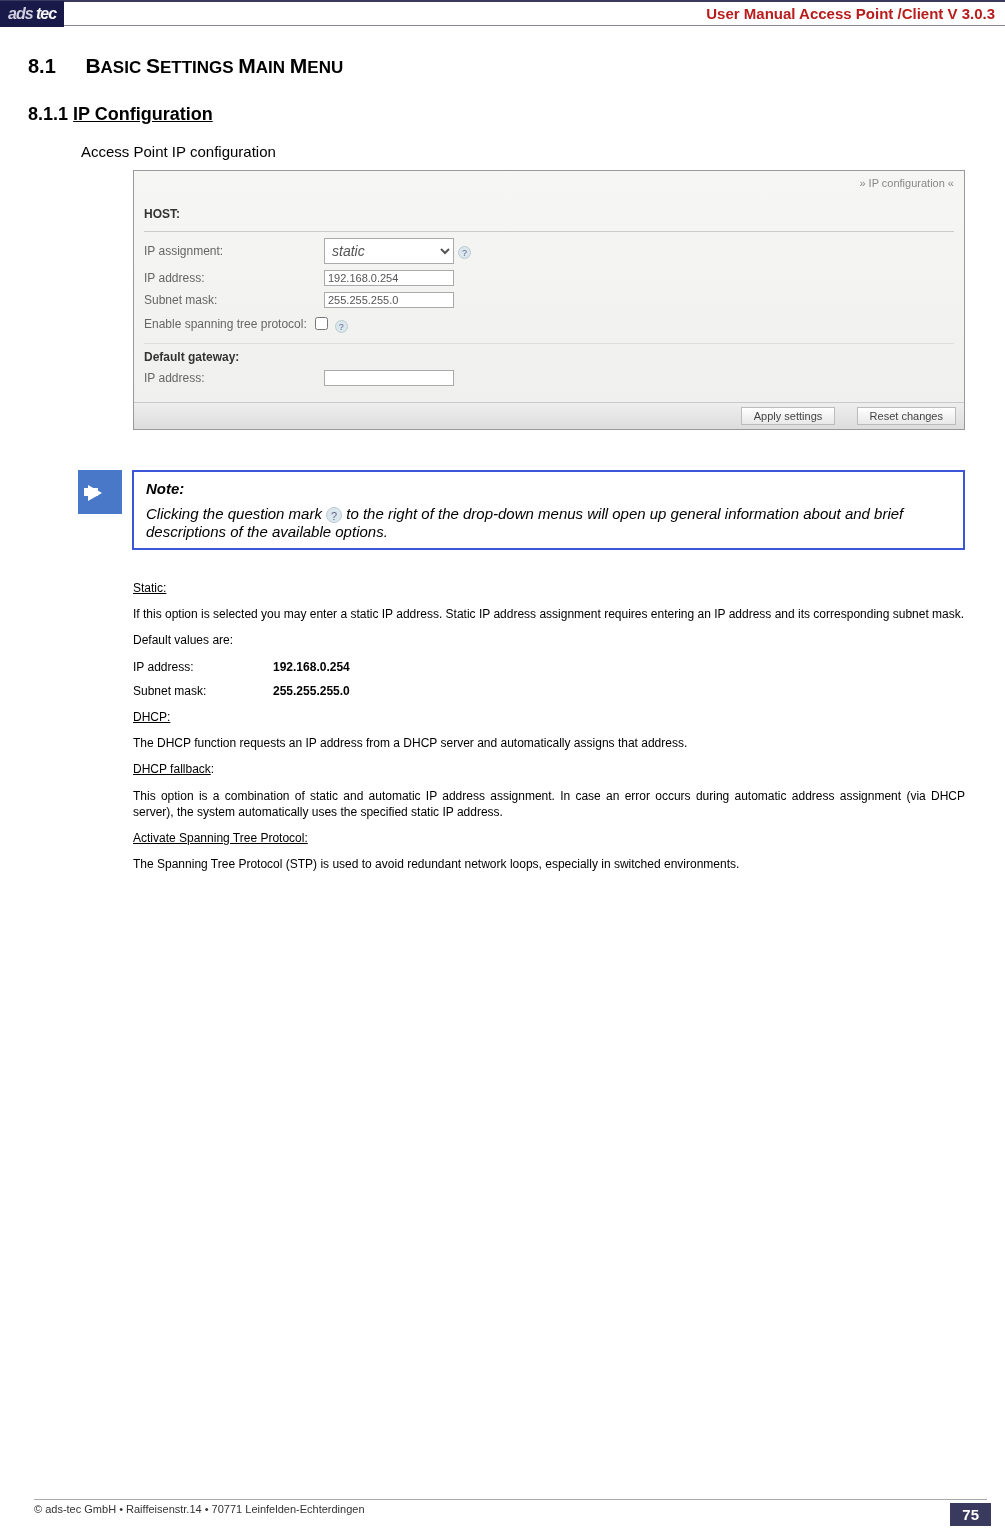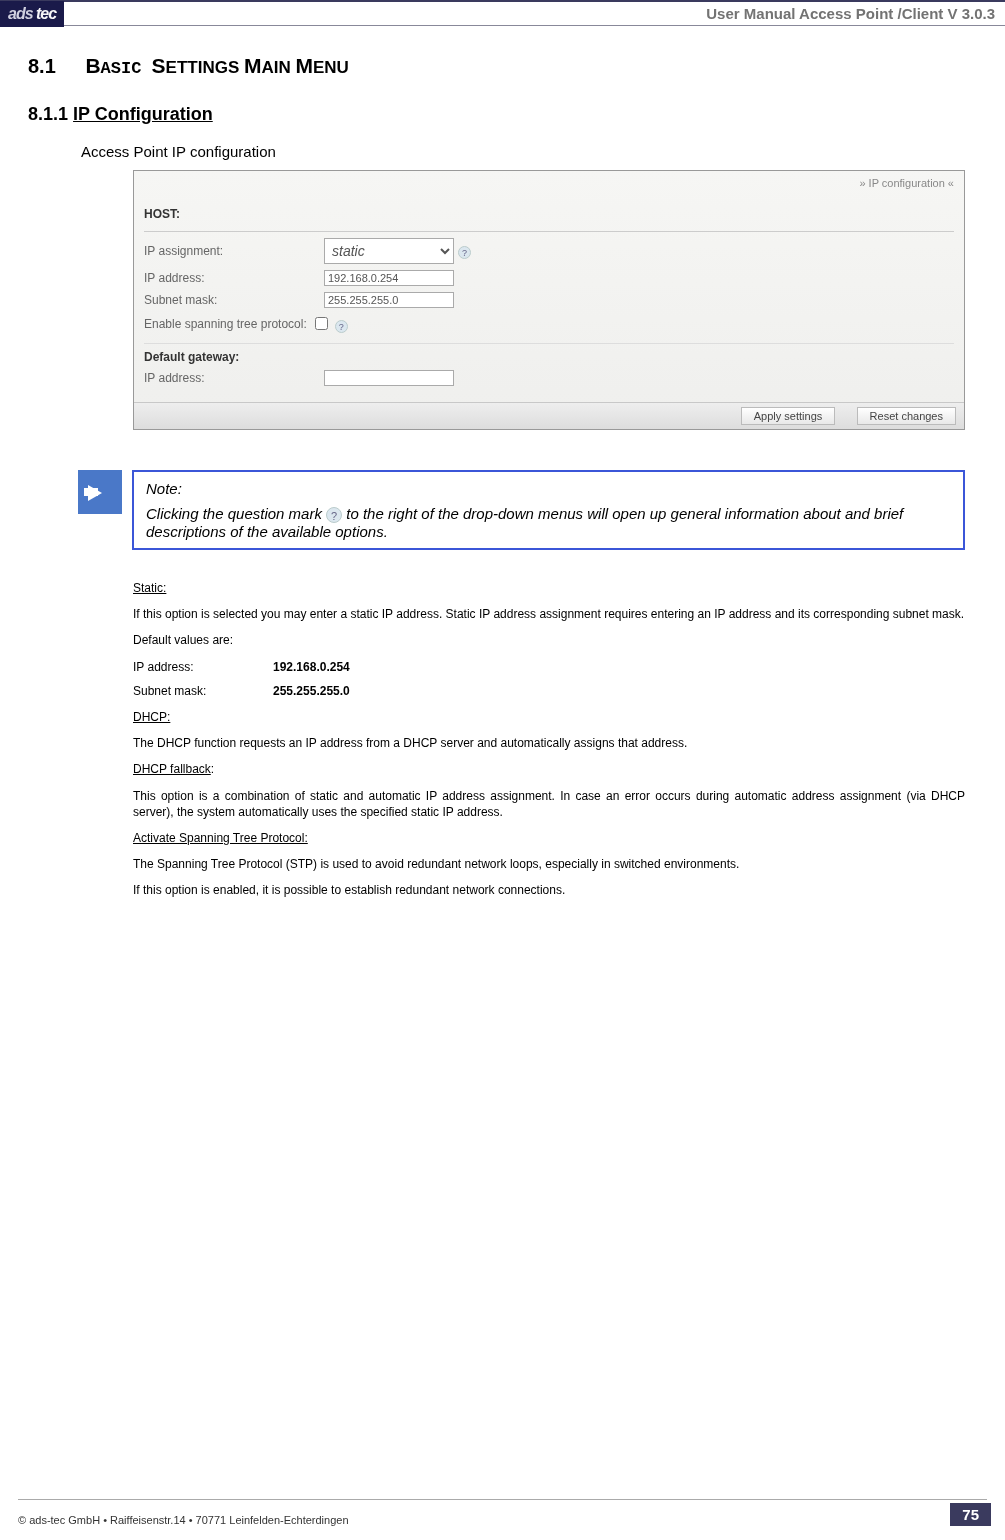--- a/index.html
+++ b/index.html
@@ -38,21 +38,21 @@
     line-height: 20px;
     font-family: Arial, sans-serif;
   }
   .logo .ads { color: #d0d0e0; }
   .logo .tec { color: #f5f5f8; font-weight: 900; }
   .header-title {
     flex: 1;
     text-align: right;
     font-family: Verdana, Arial, sans-serif;
     font-weight: bold;
-    color: #737373;
+    color: #b91c1c;
     font-size: 15px;
     letter-spacing: 0;
   }
   .content {
     padding: 28px 40px 0 28px;
   }
   .h1 {
     font-family: Verdana, Arial, sans-serif;
     font-size: 20px;
     font-weight: bold;
@@ -178,21 +178,21 @@
     width: 14px; height:8px;
     background:#fff;
   }
   .note-box {
     border: 2px solid #3b56d8;
     padding: 8px 12px;
     flex: 1;
     font-family: Verdana, Arial, sans-serif;
     font-size: 15px;
   }
-  .note-box .note-title { font-weight: normal; font-style: italic; display:block; margin-bottom: 8px; }
+  .note-box .note-title { font-weight: bold; font-style: italic; display:block; margin-bottom: 8px; }
   .note-box .note-body { font-style: italic; margin-top: 14px; }
   .note-help-inline {
     display:inline-block;
     width:16px;height:16px;border-radius:50%;
     background:#dbe7ef;border:1px solid #bcc;
     color:#668;font-size:11px;line-height:16px;text-align:center;
     font-style: normal;
     vertical-align: middle;
   }
   .body-text {
@@ -204,23 +204,23 @@
   }
   .body-text p { margin: 10px 0; text-align: justify; }
   .body-text .ul { text-decoration: underline; }
   .body-text .kv { display:flex; }
   .body-text .kv .k { flex: 0 0 140px; }
   .body-text .kv .v { font-weight: bold; }
   
   .footer {
     position: absolute;
     bottom: 14px;
-    left: 0; right: 0;
+    left: 16px; right: 0;
     display: flex;
-    align-items: flex-end;
+    align-items: flex-start;
     font-size: 11px;
     color: #333;
   }
   .footer-line { border-top: 1px solid #aaa; position:absolute; left:18px; right:18px; top: -4px; }
   .footer-left { flex:1; padding-left: 18px; }
   .footer-right {
     text-align: right;
     padding-right: 14px;
   }
   .page-num-box {
@@ -238,21 +238,21 @@
 
 <div class="page">
   <div class="top-bar">
     <div class="logo"><span class="ads">ads</span> <span class="tec">tec</span></div>
     <div class="header-title">User Manual Access  Point /Client V 3.0.3</div>
   </div>
 
   <div class="content">
     <div class="h1">
       <span class="num">8.1</span>
-      <span style="font-size:21px;">B</span><span style="font-size:17px;font-family:Liberation Mono, monospace;">ASIC </span><span style="font-size:21px;">S</span><span style="font-size:17px;">ETTINGS </span><span style="font-size:21px;">M</span><span style="font-size:17px;">AIN </span><span style="font-size:21px;">M</span><span style="font-size:17px;">ENU</span>
+      <span style="font-size:21px;">B</span><span style="font-size:17px;">ASIC </span><span style="font-size:21px;">S</span><span style="font-size:17px;">ETTINGS </span><span style="font-size:21px;">M</span><span style="font-size:17px;">AIN </span><span style="font-size:21px;">M</span><span style="font-size:17px;">ENU</span>
     </div>
 
     <div class="h2">
       <span>8.1.1</span>
       <span class="ul">IP Configuration</span>
     </div>
 
     <div class="intro">Access Point IP configuration</div>
 
     <div class="shot">
@@ -318,21 +318,20 @@
       <div class="kv" style="margin-top:8px;">
           <div class="k">Subnet mask:</div>
           <div class="v">255.255.255.0</div>
         </div>
       <p><span class="ul">DHCP:</span></p>
       <p>The DHCP function requests an IP address from a DHCP server and automatically assigns that address.</p>
       <p><span class="ul">DHCP fallback</span><span>:</span></p>
       <p>This option is a combination of static and automatic IP address assignment. In case an error occurs during automatic address assignment (via DHCP server), the system automatically uses the specified static IP address.</p>
       <p><span class="ul">Activate Spanning Tree Protocol:</span></p>
       <p>The Spanning Tree Protocol (STP) is used to avoid redundant network loops, especially in switched environments.</p>
-      <p>If this option is enabled, it is possible to establish redundant network connections.</p>
     </div>
   </div>
 
   <div class="footer">
     <div class="footer-line"></div>
     <div class="footer-left">© ads-tec GmbH • Raiffeisenstr.14 • 70771 Leinfelden-Echterdingen</div>
     <div class="footer-right"><span class="page-num-box">75</span></div>
   </div>
 </div>
 

